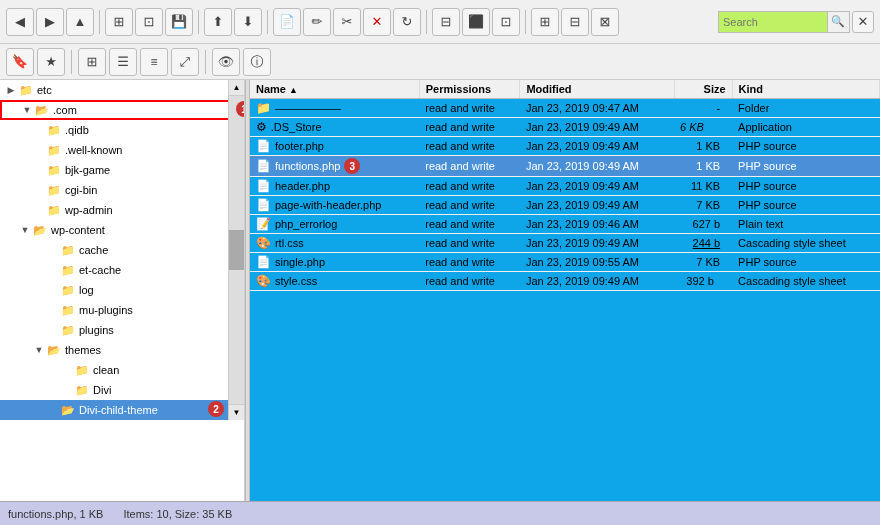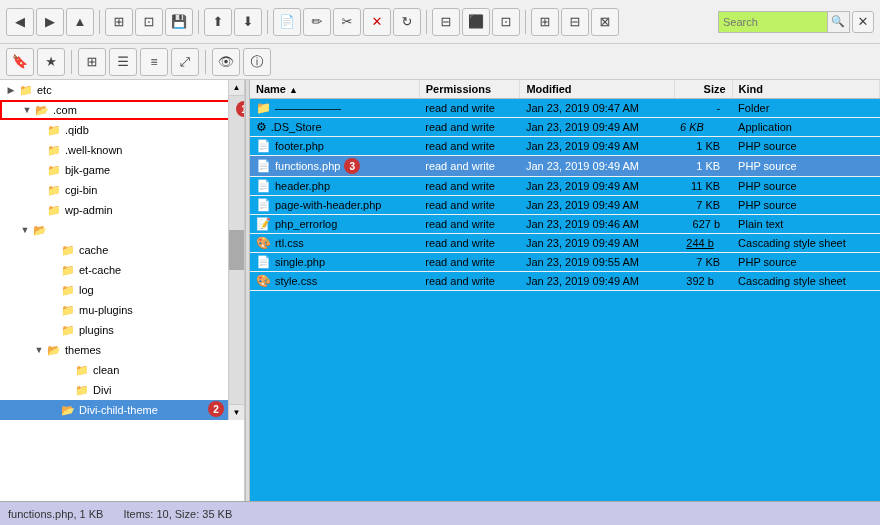--- a/index.html
+++ b/index.html
@@ -282,20 +282,21 @@
 
       <div class="tree-item" style="padding-left: 32px;">
         <span class="tree-arrow none"></span>
         <span class="tree-icon">📁</span>
         <span class="tree-label">wp-admin</span>
       </div>
 
       <div class="tree-item" style="padding-left: 18px;">
         <span class="tree-arrow open"></span>
         <span class="tree-icon">📂</span>
+        <span class="tree-label">wp-content</span>
       </div>
 
       <div class="tree-item" style="padding-left: 46px;">
         <span class="tree-arrow none"></span>
         <span class="tree-icon">📁</span>
         <span class="tree-label">cache</span>
       </div>
 
       <div class="tree-item" style="padding-left: 46px;">
         <span class="tree-arrow none"></span>
@@ -422,21 +423,21 @@
             <td><span style="font-size:12px; margin-right:4px;">📝</span><span>php_errorlog</span></td>
             <td>read and write</td>
             <td>Jan 23, 2019 09:46 AM</td>
             <td style="text-align:right; padding-right:12px;">627 b</td>
             <td>Plain text</td>
           </tr>
           <tr>
             <td><span style="font-size:12px; margin-right:4px;">🎨</span><span>rtl.css</span></td>
             <td>read and write</td>
             <td>Jan 23, 2019 09:49 AM</td>
-            <td style="text-align:center; padding-right:12px;text-decoration:underline;">244 b</td>
+            <td style="text-align:right; padding-right:12px;text-decoration:underline;">244 b</td>
             <td>Cascading style sheet</td>
           </tr>
           <tr>
             <td><span style="font-size:12px; margin-right:4px;">📄</span><span>single.php</span></td>
             <td>read and write</td>
             <td>Jan 23, 2019 09:55 AM</td>
             <td style="text-align:right; padding-right:12px;">7 KB</td>
             <td>PHP source</td>
           </tr>
           <tr>

